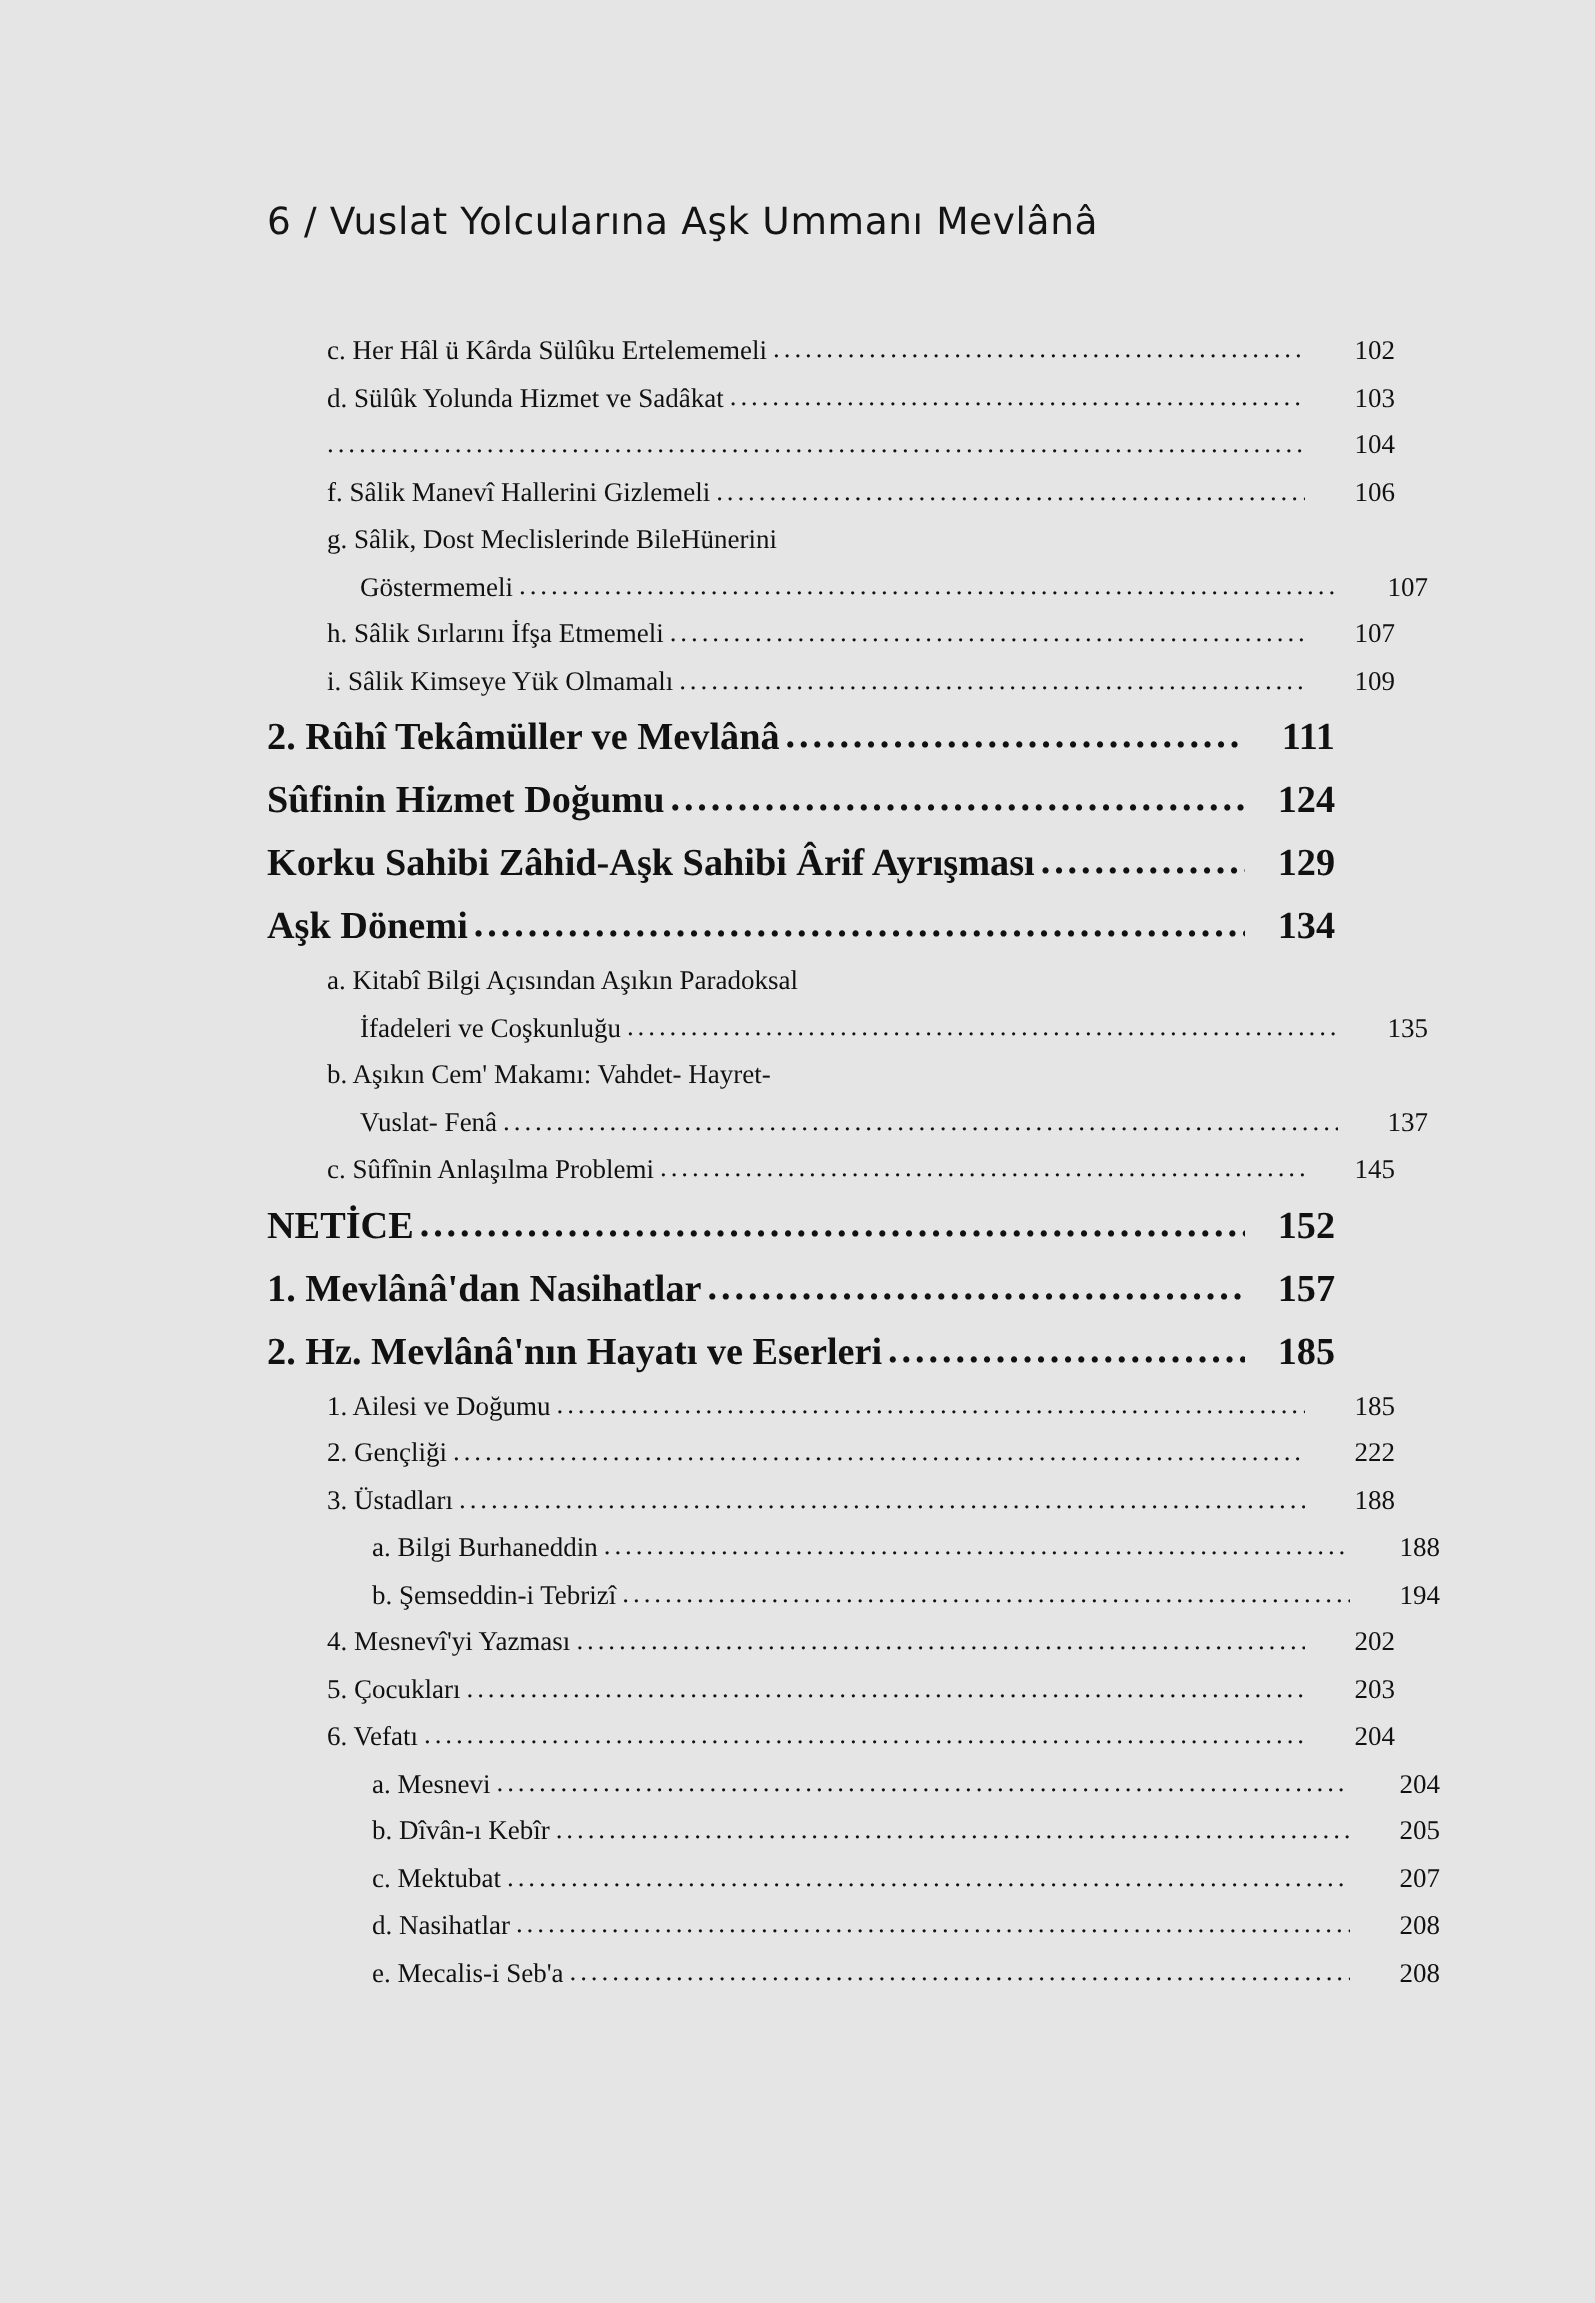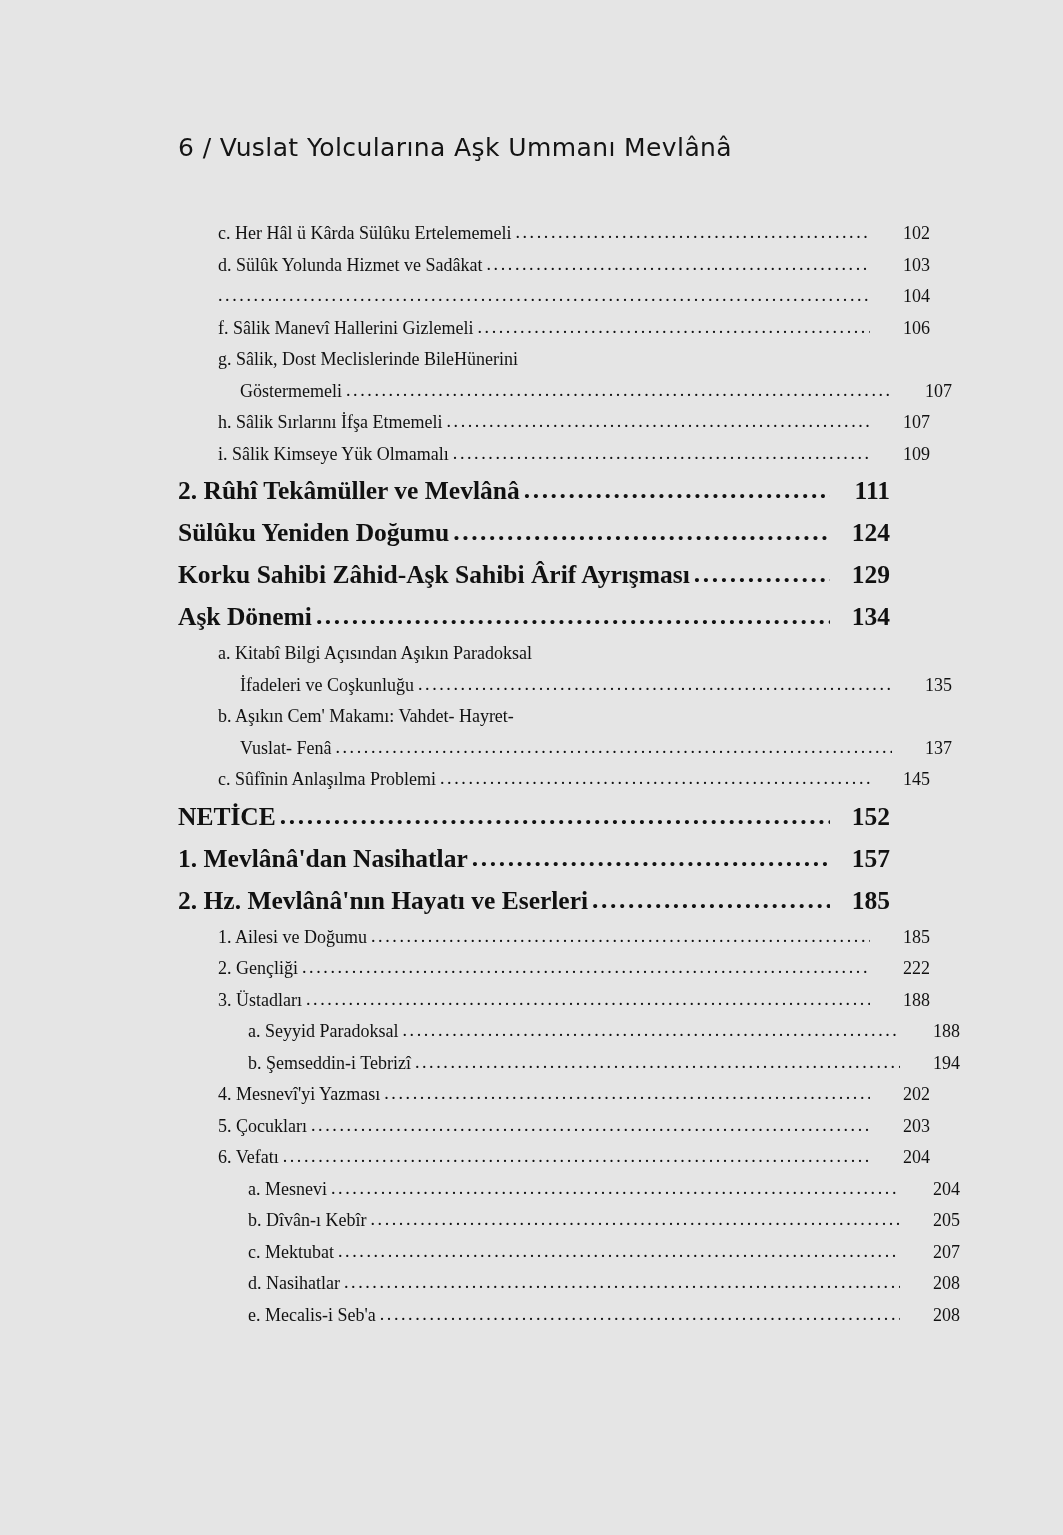--- a/index.html
+++ b/index.html
@@ -151,21 +151,21 @@
         <span class="entry-title">i. Sâlik Kimseye Yük Olmamalı</span>
         <span class="leader"></span>
         <span class="entry-page">109</span>
       </div>
       <div class="toc-entry lvl-0 heading">
         <span class="entry-title">2. Rûhî Tekâmüller ve Mevlânâ</span>
         <span class="leader"></span>
         <span class="entry-page">111</span>
       </div>
       <div class="toc-entry lvl-0 heading">
-        <span class="entry-title">Sülûku Yeniden Doğumu</span>
+        <span class="entry-title">Sûfinin Hizmet Doğumu</span>
         <span class="leader"></span>
         <span class="entry-page">124</span>
       </div>
       <div class="toc-entry lvl-0 heading">
         <span class="entry-title">Korku Sahibi Zâhid-Aşk Sahibi Ârif Ayrışması</span>
         <span class="leader"></span>
         <span class="entry-page">129</span>
       </div>
       <div class="toc-entry lvl-0 heading">
         <span class="entry-title">Aşk Dönemi</span>
@@ -221,21 +221,21 @@
         <span class="entry-title">2. Gençliği</span>
         <span class="leader"></span>
         <span class="entry-page">222</span>
       </div>
       <div class="toc-entry lvl-1">
         <span class="entry-title">3. Üstadları</span>
         <span class="leader"></span>
         <span class="entry-page">188</span>
       </div>
       <div class="toc-entry lvl-2">
-        <span class="entry-title">a. Seyyid Paradoksal</span>
+        <span class="entry-title">a. Bilgi Burhaneddin</span>
         <span class="leader"></span>
         <span class="entry-page">188</span>
       </div>
       <div class="toc-entry lvl-2">
         <span class="entry-title">b. Şemseddin-i Tebrizî</span>
         <span class="leader"></span>
         <span class="entry-page">194</span>
       </div>
       <div class="toc-entry lvl-1">
         <span class="entry-title">4. Mesnevî'yi Yazması</span>

